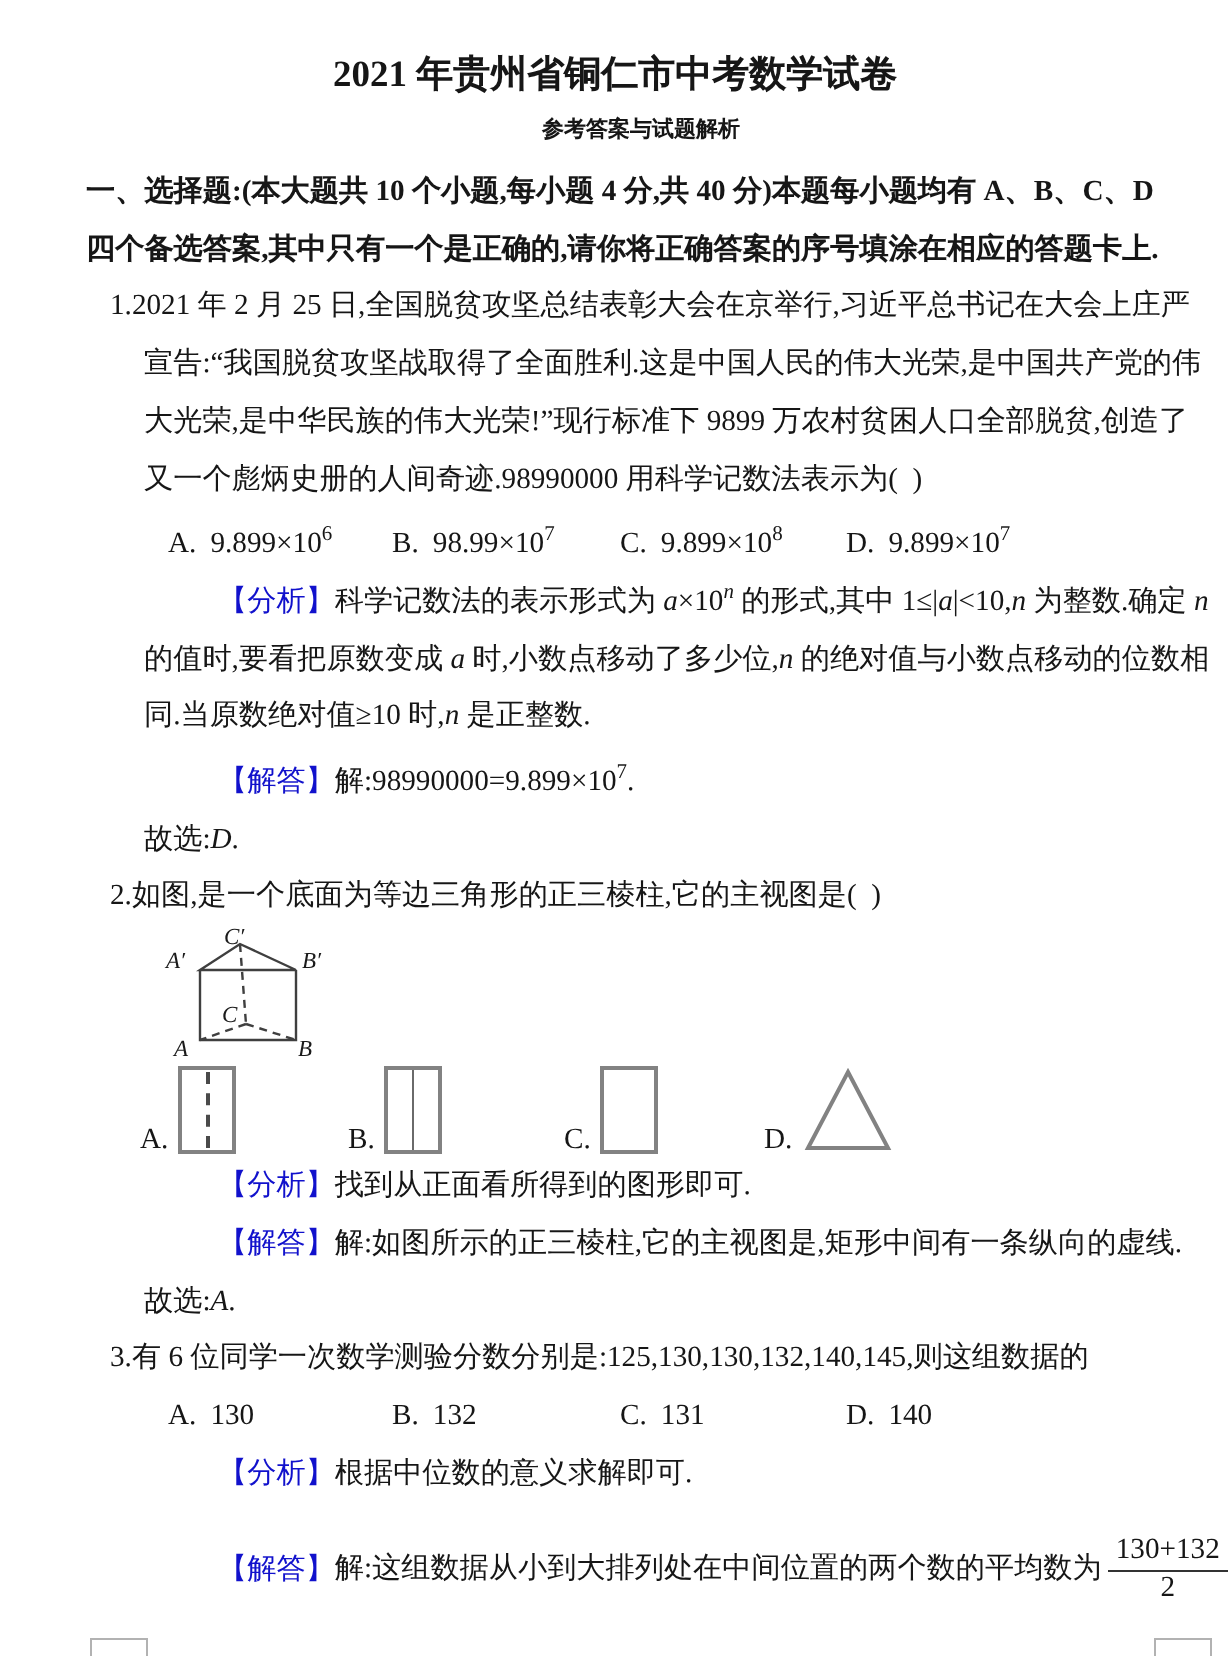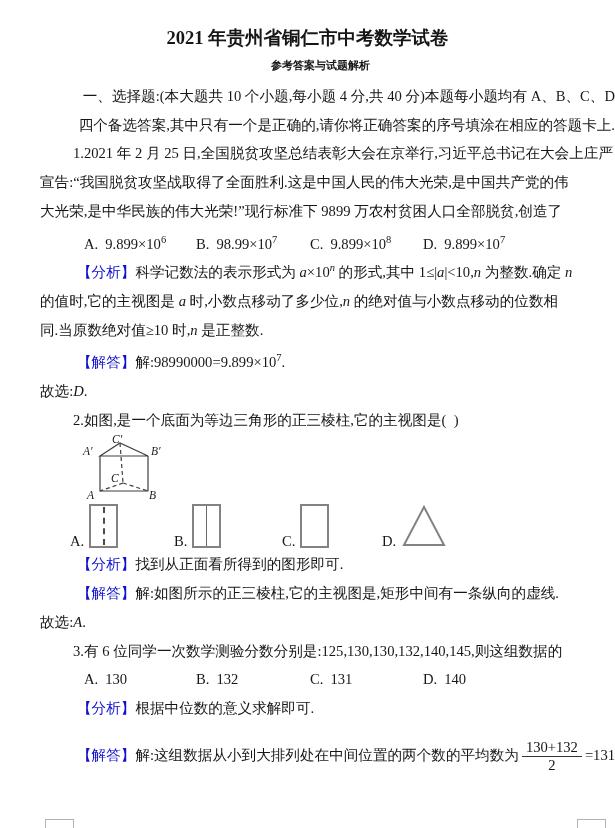--- a/index.html
+++ b/index.html
@@ -24,25 +24,25 @@
     text-align:center;
     font-size:11px;
     line-height:14px;
     font-weight:bold;
     padding-left:26px;
   }
   .content{margin-top:10px;}
   .ln{
     line-height:28.7px;
     font-size:14.6px;
-    padding-left:40px;
+    padding-left:72px;
     white-space:pre;
   }
-  .ln.q{padding-left:73px;}
-  .ln.h{padding-left:57px;font-weight:normal;text-align:right;}
+  .ln.q{padding-left:55px;}
+  .ln.h{padding-left:43px;font-weight:bold;}
   .ln.optrow{position:relative;height:28.7px;padding-left:0;}
   .ln.tall{line-height:52px;}
   .opt{position:absolute;top:0;white-space:pre;}
   .opt .letter{margin-right:7px;}
   .seg-blue{color:#1111cc;margin-left:37px;}
   .seg-i{font-style:italic;}
   .seg-sup{font-size:10.5px;vertical-align:6px;}
   .seg-isup{font-size:10.5px;vertical-align:6px;font-style:italic;}
   .frac{
     display:inline-block;
@@ -95,23 +95,24 @@
 
     <div>
         <div class="ln h"><span class="seg-p">一、选择题:(本大题共 10 个小题,每小题 4 分,共 40 分)本题每小题均有 A、B、C、D</span></div>
         <div class="ln h"><span class="seg-p">四个备选答案,其中只有一个是正确的,请你将正确答案的序号填涂在相应的答题卡上.</span></div>
       </div>
 
     <div>
         <div class="ln q"><span class="seg-p">1.2021 年 2 月 25 日,全国脱贫攻坚总结表彰大会在京举行,习近平总书记在大会上庄严</span></div>
         <div class="ln b"><span class="seg-p">宣告:“我国脱贫攻坚战取得了全面胜利.这是中国人民的伟大光荣,是中国共产党的伟</span></div>
         <div class="ln b"><span class="seg-p">大光荣,是中华民族的伟大光荣!”现行标准下 9899 万农村贫困人口全部脱贫,创造了</span></div>
+        <div class="ln b"><span class="seg-p">又一个彪炳史册的人间奇迹.98990000 用科学记数法表示为(  )</span></div>
         <div class="ln b optrow"><span class="opt" style="left: 84px;"><span class="letter">A.</span><span>9.899×10</span><span class="seg-sup">6</span></span><span class="opt" style="left: 196px;"><span class="letter">B.</span><span>98.99×10</span><span class="seg-sup">7</span></span><span class="opt" style="left: 310px;"><span class="letter">C.</span><span>9.899×10</span><span class="seg-sup">8</span></span><span class="opt" style="left: 423px;"><span class="letter">D.</span><span>9.899×10</span><span class="seg-sup">7</span></span></div>
         <div class="ln b"><span class="seg-blue">【分析】</span><span class="seg-p">科学记数法的表示形式为 </span><span class="seg-i">a</span><span class="seg-p">×10</span><span class="seg-isup">n</span><span class="seg-p"> 的形式,其中 1≤|</span><span class="seg-i">a</span><span class="seg-p">|&lt;10,</span><span class="seg-i">n</span><span class="seg-p"> 为整数.确定 </span><span class="seg-i">n</span></div>
-        <div class="ln b"><span class="seg-p">的值时,它的主视图是 </span><span class="seg-i">a</span><span class="seg-p"> 时,小数点移动了多少位,</span><span class="seg-i">n</span><span class="seg-p"> 的绝对值与小数点移动的位数相</span></div>
+        <div class="ln b"><span class="seg-p">的值时,要看把原数变成 </span><span class="seg-i">a</span><span class="seg-p"> 时,小数点移动了多少位,</span><span class="seg-i">n</span><span class="seg-p"> 的绝对值与小数点移动的位数相</span></div>
         <div class="ln b"><span class="seg-p">同.当原数绝对值≥10 时,</span><span class="seg-i">n</span><span class="seg-p"> 是正整数.</span></div>
         <div class="ln b"><span class="seg-blue">【解答】</span><span class="seg-p">解:98990000=9.899×10</span><span class="seg-sup">7</span><span class="seg-p">.</span></div>
         <div class="ln b"><span class="seg-p">故选:</span><span class="seg-i">D</span><span class="seg-p">.</span></div>
       </div>
 
     <div>
         <div class="ln q"><span class="seg-p">2.如图,是一个底面为等边三角形的正三棱柱,它的主视图是(  )</span></div>
       </div>
 
     <div class="figure-row">

